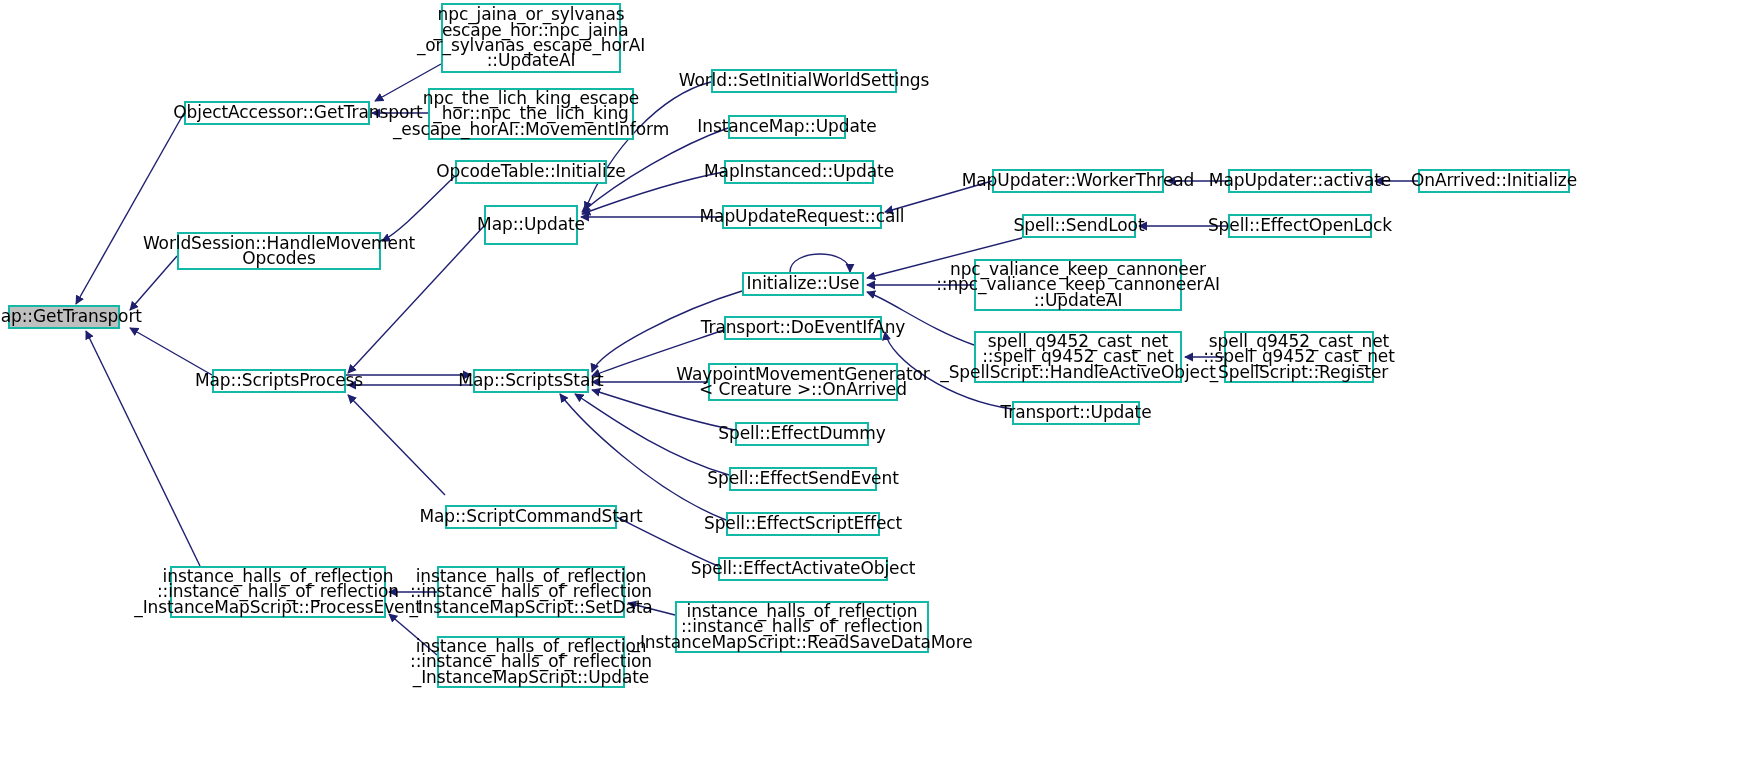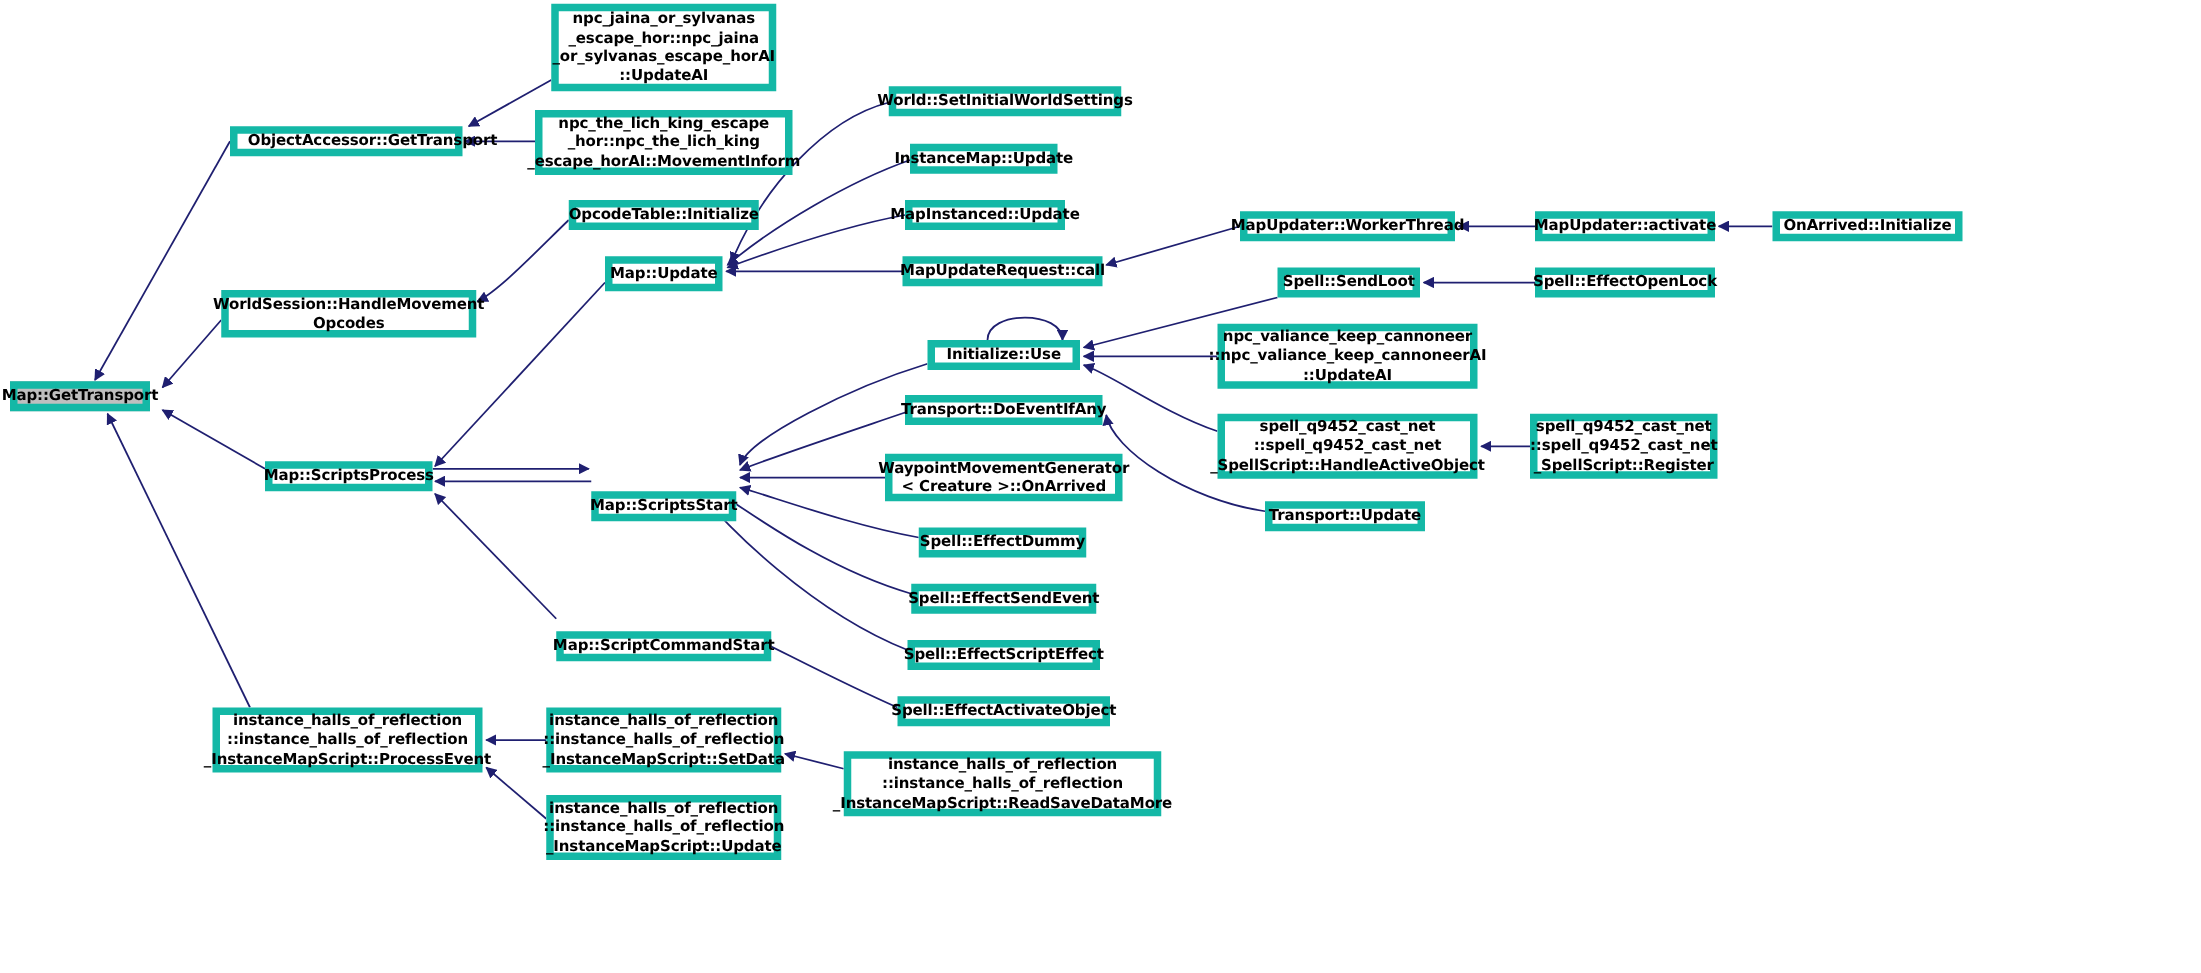--- a/index.html
+++ b/index.html
@@ -1,21 +1,21 @@
 <!DOCTYPE html>
 <html><head>
 <meta charset="utf-8">
 <style>
   html,body{margin:0;padding:0;background:#ffffff;}
   body{font-family:"DejaVu Sans","Liberation Sans",sans-serif;}
   #graph{position:relative;width:1761px;height:778px;background:#ffffff;overflow:hidden;}
   svg#edges{position:absolute;left:0;top:0;width:1761px;height:778px;}
-  .node{position:absolute;box-sizing:border-box;border:6px solid #14b8a6;background:#ffffff;
+  .node{position:absolute;box-sizing:border-box;border:2px solid #14b8a6;background:#ffffff;
         display:flex;align-items:center;justify-content:center;text-align:center;
-        font-size:12px;color:#000000;line-height:15.4px;white-space:pre;letter-spacing:-0.1px;font-weight:bold;}
+        font-size:17px;color:#000000;line-height:15.4px;white-space:pre;letter-spacing:-0.1px;}
   .node.highlight{background:#bfbfbf;}
   .node span{display:block;}
 </style>
 </head>
 <body>
 
 <div id="graph">
   <svg id="edges" viewBox="0 0 1761 778">
     <defs>
       <marker id="arrow" viewBox="0 0 10 10" refX="9" refY="5" markerWidth="6.5" markerHeight="6.5" orient="auto-start-reverse">
@@ -66,37 +66,37 @@
       <div class="node" style="left: 441px; top: 3px; width: 180px; height: 70px;"><span>npc_jaina_or_sylvanas
 _escape_hor::npc_jaina
 _or_sylvanas_escape_horAI
 ::UpdateAI</span></div>
       <div class="node" style="left: 428px; top: 88px; width: 206px; height: 52px;"><span>npc_the_lich_king_escape
 _hor::npc_the_lich_king
 _escape_horAI::MovementInform</span></div>
       <div class="node" style="left: 177px; top: 232px; width: 204px; height: 38px;"><span>WorldSession::HandleMovement
 Opcodes</span></div>
       <div class="node" style="left: 455px; top: 160px; width: 152px; height: 24px;"><span>OpcodeTable::Initialize</span></div>
-      <div class="node" style="left: 484px; top: 205px; width: 94px; height: 28px; justify-content: center;"><span>Map::Update</span></div>
+      <div class="node" style="left: 484px; top: 205px; width: 94px; height: 40px; justify-content: center;"><span>Map::Update</span></div>
       <div class="node" style="left: 711px; top: 69px; width: 186px; height: 24px;"><span>World::SetInitialWorldSettings</span></div>
       <div class="node" style="left: 728px; top: 115px; width: 118px; height: 24px;"><span>InstanceMap::Update</span></div>
-      <div class="node" style="left: 724px; top: 160px; width: 128px; height: 24px; justify-content: center;"><span>MapInstanced::Update</span></div>
+      <div class="node" style="left: 724px; top: 160px; width: 150px; height: 24px; justify-content: center;"><span>MapInstanced::Update</span></div>
       <div class="node" style="left: 722px; top: 205px; width: 160px; height: 24px;"><span>MapUpdateRequest::call</span></div>
       <div class="node" style="left: 992px; top: 169px; width: 172px; height: 24px;"><span>MapUpdater::WorkerThread</span></div>
       <div class="node" style="left: 1228px; top: 169px; width: 144px; height: 24px;"><span>MapUpdater::activate</span></div>
       <div class="node" style="left: 1418px; top: 169px; width: 152px; height: 24px;"><span>OnArrived::Initialize</span></div>
       <div class="node" style="left: 1022px; top: 214px; width: 114px; height: 24px;"><span>Spell::SendLoot</span></div>
       <div class="node" style="left: 1228px; top: 214px; width: 144px; height: 24px;"><span>Spell::EffectOpenLock</span></div>
       <div class="node" style="left: 742px; top: 272px; width: 122px; height: 24px;"><span>Initialize::Use</span></div>
       <div class="node" style="left: 974px; top: 259px; width: 208px; height: 52px;"><span>npc_valiance_keep_cannoneer
 ::npc_valiance_keep_cannoneerAI
 ::UpdateAI</span></div>
       <div class="node" style="left: 724px; top: 316px; width: 158px; height: 24px;"><span>Transport::DoEventIfAny</span></div>
       <div class="node" style="left: 212px; top: 369px; width: 134px; height: 24px;"><span>Map::ScriptsProcess</span></div>
-      <div class="node" style="left: 473px; top: 369px; width: 116px; height: 24px; margin-top: 24px;"><span>Map::ScriptsStart</span></div>
+      <div class="node" style="left: 473px; top: 369px; width: 116px; height: 24px;"><span>Map::ScriptsStart</span></div>
       <div class="node" style="left: 708px; top: 363px; width: 190px; height: 38px;"><span>WaypointMovementGenerator
 &lt; Creature &gt;::OnArrived</span></div>
       <div class="node" style="left: 974px; top: 331px; width: 208px; height: 52px;"><span>spell_q9452_cast_net
 ::spell_q9452_cast_net
 _SpellScript::HandleActiveObject</span></div>
       <div class="node" style="left: 1224px; top: 331px; width: 150px; height: 52px;"><span>spell_q9452_cast_net
 ::spell_q9452_cast_net
 _SpellScript::Register</span></div>
       <div class="node" style="left: 1012px; top: 401px; width: 128px; height: 24px;"><span>Transport::Update</span></div>
       <div class="node" style="left: 735px; top: 422px; width: 134px; height: 24px;"><span>Spell::EffectDummy</span></div>

